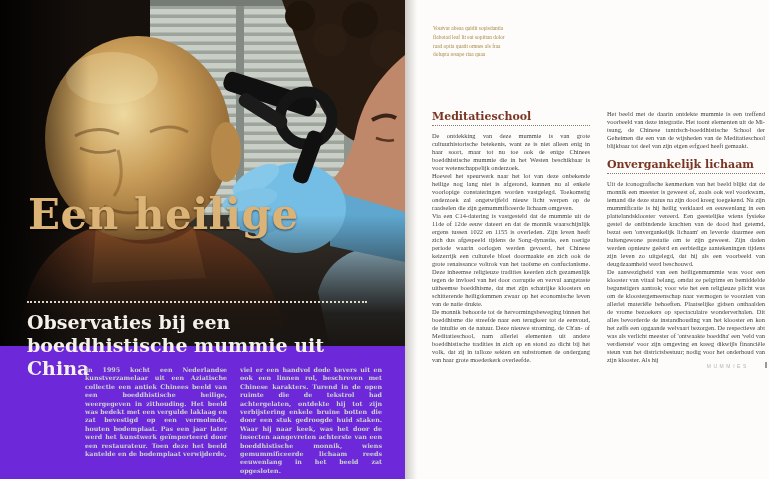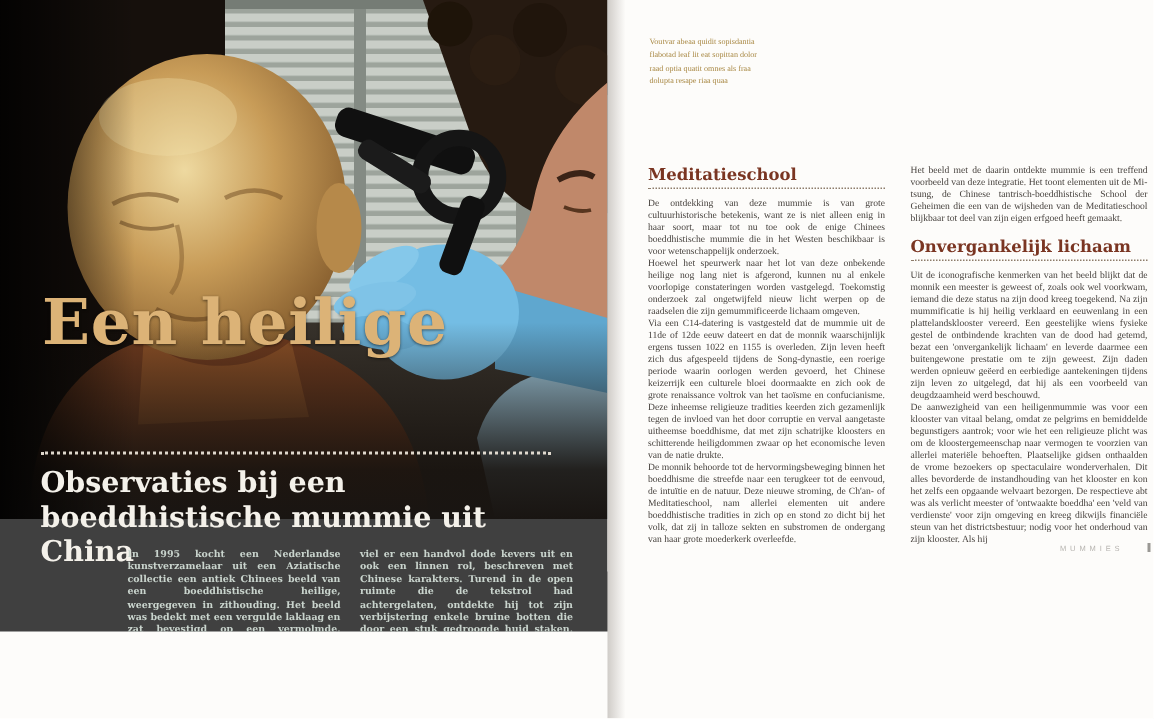--- a/index.html
+++ b/index.html
@@ -1,19 +1,19 @@
 <!DOCTYPE html>
 <html><head>
 <meta charset="utf-8">
 <style>
   html,body{margin:0;padding:0;background:#ffffff;}
   .spread{position:relative;width:769px;height:479px;overflow:hidden;background:#fdfcfa;font-family:"Liberation Serif",serif;}
 
   
-  .left-page{position:absolute;left:0;top:0;width:405px;height:421px;background:#404040;overflow:hidden;}
+  .left-page{position:absolute;left:0;top:0;width:405px;height:479px;background:#6d28d9;overflow:hidden;}
   .photo{position:absolute;left:0;top:0;display:block;}
   .title{position:absolute;left:28px;top:188px;font-family:"DejaVu Serif",serif;font-weight:bold;
          font-size:42px;line-height:53px;color:#dcb377;letter-spacing:.5px;text-shadow:0 1px 2px rgba(0,0,0,.55);}
   .title-rule{position:absolute;left:27px;top:301px;width:340px;border-top:2px dotted #efe8dc;opacity:.92;}
   .subtitle{position:absolute;left:27px;top:311px;width:338px;font-family:"DejaVu Serif",serif;font-weight:bold;
             font-size:19px;line-height:23px;color:#f4f1ea;}
   .intro{position:absolute;left:85px;top:366px;width:300px;display:flex;gap:13px;}
   .intro p{margin:0;width:142px;font-family:"DejaVu Serif",serif;font-weight:bold;font-size:6.3px;
            line-height:8.4px;color:#c9d4cd;text-align:justify;}
 

